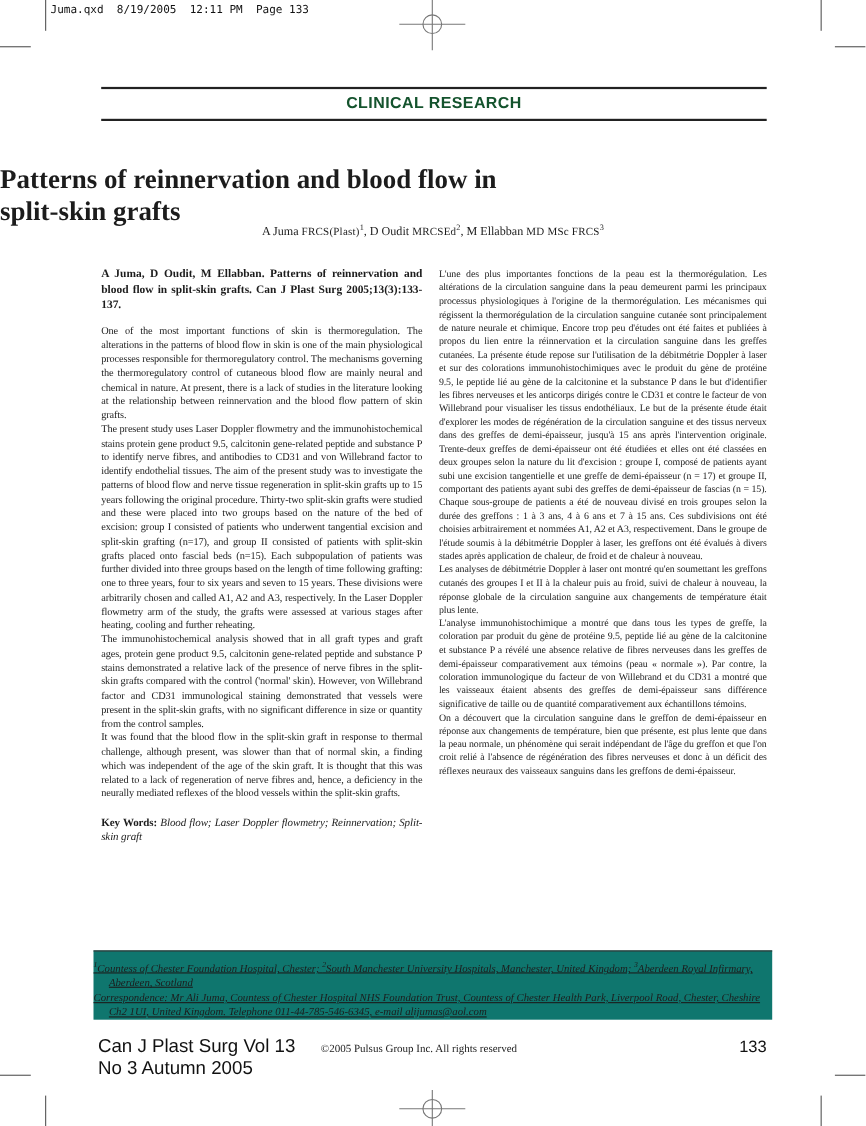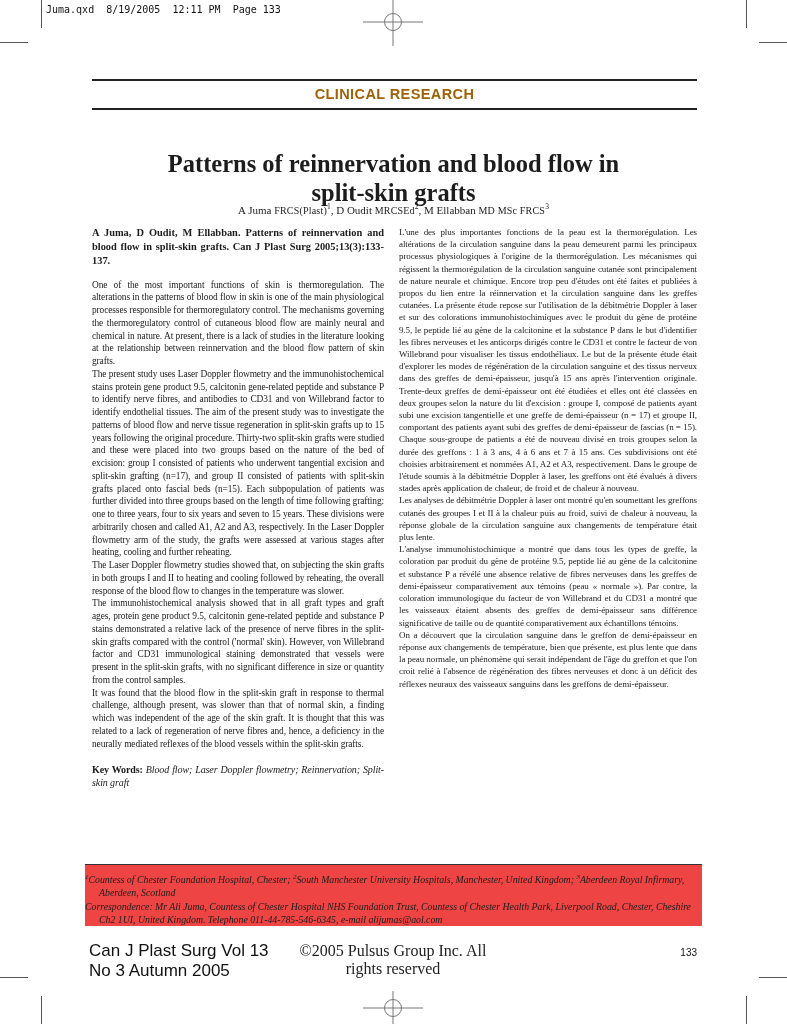--- a/index.html
+++ b/index.html
@@ -20,62 +20,62 @@
              font-size:17px;letter-spacing:.6px;color:#b3b3b3;}
   @supports (-webkit-text-stroke: 1px #000){
     .watermark{color:#f3f3f3;-webkit-text-stroke:1.1px #a0a0a0;}
   }
 
   
   .banner-wrap{position:absolute;top:79px;left:92px;width:605px;
                border-top:2px solid #222;border-bottom:2px solid #222;}
   .banner{margin:0;padding:5px 0 6px;text-align:center;
           font-family:"Liberation Sans",sans-serif;font-weight:bold;
-          font-size:14.5px;letter-spacing:.4px;color:#a16207;}
+          font-size:14.5px;letter-spacing:.4px;color:#14532d;}
 
   
-  .title{position:absolute;top:133px;left:0;right:0;text-align:center;
+  .title{position:absolute;top:133px;left:0;right:0;text-align:left;
          font-weight:bold;font-size:24.5px;line-height:29px;color:#1c1c1c;}
   .authors{position:absolute;top:202px;left:0;right:0;text-align:center;
            font-size:11px;color:#1c1c1c;}
   .authors .qual{font-size:10px;letter-spacing:.2px;}
   .authors sup{font-size:7.5px;}
 
   
-  .columns{position:absolute;top:226px;left:92px;width:605px;display:flex;gap:15px;}
+  .columns{position:absolute;top:243px;left:92px;width:605px;display:flex;gap:15px;}
   .col-en{width:292px;font-size:9.4px;line-height:12.75px;letter-spacing:-0.1px;
           text-align:justify;}
   .col-en .citation{font-weight:bold;font-size:10.4px;line-height:14.2px;
                     letter-spacing:0;margin:0 0 10px 0;}
   .col-en p.body{margin:0;}
   .keywords{margin-top:13px;font-size:10px;line-height:13px;}
   .kw-label{font-weight:bold;}
   .kw-text{font-style:italic;}
 
   .col-fr{width:298px;font-size:9px;line-height:12.2px;letter-spacing:-0.1px;
           text-align:justify;}
   .fr-heading{margin:1px 0 13px 0;font-weight:bold;font-size:13.8px;
               line-height:18.5px;text-align:left;letter-spacing:0;}
   .col-fr p.body{margin:0;}
 
   
-  .footnote-block{position:absolute;top:864px;left:85px;width:617px;background:#ef4444;}
+  .footnote-block{position:absolute;top:864px;left:85px;width:617px;background:#0f766e;text-decoration:underline;}
   .fn-rule{border-top:1px solid #333;height:0;margin:0 0 6px 0;}
   .affil,.corr{font-style:italic;font-size:9.8px;line-height:13.2px;margin:0;
                padding-left:14px;text-indent:-14px;color:#1c1c1c;}
   .affil sup,.corr sup{font-size:7px;}
 
   
   .page-footer{position:absolute;top:941px;left:89px;width:608px;
                display:flex;align-items:baseline;}
   .footer-journal{flex:1;font-family:"Liberation Sans",sans-serif;font-size:17px;color:#111;}
-  .footer-copy{flex:1;text-align:center;font-family:"Liberation Serif",serif;
-               font-size:16px;color:#222;}
+  .footer-copy{flex:1;font-family:"Liberation Serif",serif;
+               font-size:10px;color:#222;}
   .footer-page{flex:1;text-align:right;font-family:"Liberation Sans",sans-serif;
-               font-size:10px;color:#111;}
+               font-size:15px;color:#111;}
 </style>
 </head>
 <body>
 
 <div class="sheet">
 
   <div class="slug">Juma.qxd  8/19/2005  12:11 PM  Page 133</div>
   <div class="mark vline" style="left:41px;top:0;"></div>
   <div class="mark vline" style="left:746px;top:0;"></div>
   <div class="mark hline" style="left:0;top:42px;"></div>
@@ -108,21 +108,20 @@
   <div class="authors">
     <span><span>A Juma </span><span class="qual">FRCS(Plast)</span><sup>1</sup><span>, </span></span><span><span>D Oudit </span><span class="qual">MRCSEd</span><sup>2</sup><span>, </span></span><span><span>M Ellabban </span><span class="qual">MD MSc FRCS</span><sup>3</sup></span>
   </div>
 
   <div class="columns">
 
     <div class="col-en" lang="en">
       <p class="citation">A Juma, D Oudit, M Ellabban. Patterns of reinnervation and blood flow in split-skin grafts. Can J Plast Surg 2005;13(3):133-137.</p>
       <p class="body">One of the most important functions of skin is thermoregulation. The alterations in the patterns of blood flow in skin is one of the main physiological processes responsible for thermoregulatory control. The mechanisms governing the thermoregulatory control of cutaneous blood flow are mainly neural and chemical in nature. At present, there is a lack of studies in the literature looking at the relationship between reinnervation and the blood flow pattern of skin grafts.</p>
       <p class="body">The present study uses Laser Doppler flowmetry and the immunohistochemical stains protein gene product 9.5, calcitonin gene-related peptide and substance P to identify nerve fibres, and antibodies to CD31 and von Willebrand factor to identify endothelial tissues. The aim of the present study was to investigate the patterns of blood flow and nerve tissue regeneration in split-skin grafts up to 15 years following the original procedure. Thirty-two split-skin grafts were studied and these were placed into two groups based on the nature of the bed of excision: group I consisted of patients who underwent tangential excision and split-skin grafting (n=17), and group II consisted of patients with split-skin grafts placed onto fascial beds (n=15). Each subpopulation of patients was further divided into three groups based on the length of time following grafting: one to three years, four to six years and seven to 15 years. These divisions were arbitrarily chosen and called A1, A2 and A3, respectively. In the Laser Doppler flowmetry arm of the study, the grafts were assessed at various stages after heating, cooling and further reheating.</p>
-      <p class="body">The Laser Doppler flowmetry studies showed that, on subjecting the skin grafts in both groups I and II to heating and cooling followed by reheating, the overall response of the blood flow to changes in the temperature was slower.</p>
       <p class="body">The immunohistochemical analysis showed that in all graft types and graft ages, protein gene product 9.5, calcitonin gene-related peptide and substance P stains demonstrated a relative lack of the presence of nerve fibres in the split-skin grafts compared with the control ('normal' skin). However, von Willebrand factor and CD31 immunological staining demonstrated that vessels were present in the split-skin grafts, with no significant difference in size or quantity from the control samples.</p>
       <p class="body">It was found that the blood flow in the split-skin graft in response to thermal challenge, although present, was slower than that of normal skin, a finding which was independent of the age of the skin graft. It is thought that this was related to a lack of regeneration of nerve fibres and, hence, a deficiency in the neurally mediated reflexes of the blood vessels within the split-skin grafts.</p>
       <p class="keywords"><span class="kw-label">Key Words:</span>&nbsp;<span class="kw-text">Blood flow; Laser Doppler flowmetry; Reinnervation; Split-skin graft</span></p>
     </div>
 
     <div class="col-fr" lang="fr">
       <p class="body">L'une des plus importantes fonctions de la peau est la thermorégulation. Les altérations de la circulation sanguine dans la peau demeurent parmi les principaux processus physiologiques à l'origine de la thermorégulation. Les mécanismes qui régissent la thermorégulation de la circulation sanguine cutanée sont principalement de nature neurale et chimique. Encore trop peu d'études ont été faites et publiées à propos du lien entre la réinnervation et la circulation sanguine dans les greffes cutanées. La présente étude repose sur l'utilisation de la débitmétrie Doppler à laser et sur des colorations immunohistochimiques avec le produit du gène de protéine 9.5, le peptide lié au gène de la calcitonine et la substance P dans le but d'identifier les fibres nerveuses et les anticorps dirigés contre le CD31 et contre le facteur de von Willebrand pour visualiser les tissus endothéliaux. Le but de la présente étude était d'explorer les modes de régénération de la circulation sanguine et des tissus nerveux dans des greffes de demi-épaisseur, jusqu'à 15 ans après l'intervention originale. Trente-deux greffes de demi-épaisseur ont été étudiées et elles ont été classées en deux groupes selon la nature du lit d'excision : groupe I, composé de patients ayant subi une excision tangentielle et une greffe de demi-épaisseur (n = 17) et groupe II, comportant des patients ayant subi des greffes de demi-épaisseur de fascias (n = 15). Chaque sous-groupe de patients a été de nouveau divisé en trois groupes selon la durée des greffons : 1 à 3 ans, 4 à 6 ans et 7 à 15 ans. Ces subdivisions ont été choisies arbitrairement et nommées A1, A2 et A3, respectivement. Dans le groupe de l'étude soumis à la débitmétrie Doppler à laser, les greffons ont été évalués à divers stades après application de chaleur, de froid et de chaleur à nouveau.</p>
       <p class="body">Les analyses de débitmétrie Doppler à laser ont montré qu'en soumettant les greffons cutanés des groupes I et II à la chaleur puis au froid, suivi de chaleur à nouveau, la réponse globale de la circulation sanguine aux changements de température était plus lente.</p>
       <p class="body">L'analyse immunohistochimique a montré que dans tous les types de greffe, la coloration par produit du gène de protéine 9.5, peptide lié au gène de la calcitonine et substance P a révélé une absence relative de fibres nerveuses dans les greffes de demi-épaisseur comparativement aux témoins (peau « normale »). Par contre, la coloration immunologique du facteur de von Willebrand et du CD31 a montré que les vaisseaux étaient absents des greffes de demi-épaisseur sans différence significative de taille ou de quantité comparativement aux échantillons témoins.</p>
       <p class="body">On a découvert que la circulation sanguine dans le greffon de demi-épaisseur en réponse aux changements de température, bien que présente, est plus lente que dans la peau normale, un phénomène qui serait indépendant de l'âge du greffon et que l'on croit relié à l'absence de régénération des fibres nerveuses et donc à un déficit des réflexes neuraux des vaisseaux sanguins dans les greffons de demi-épaisseur.</p>

